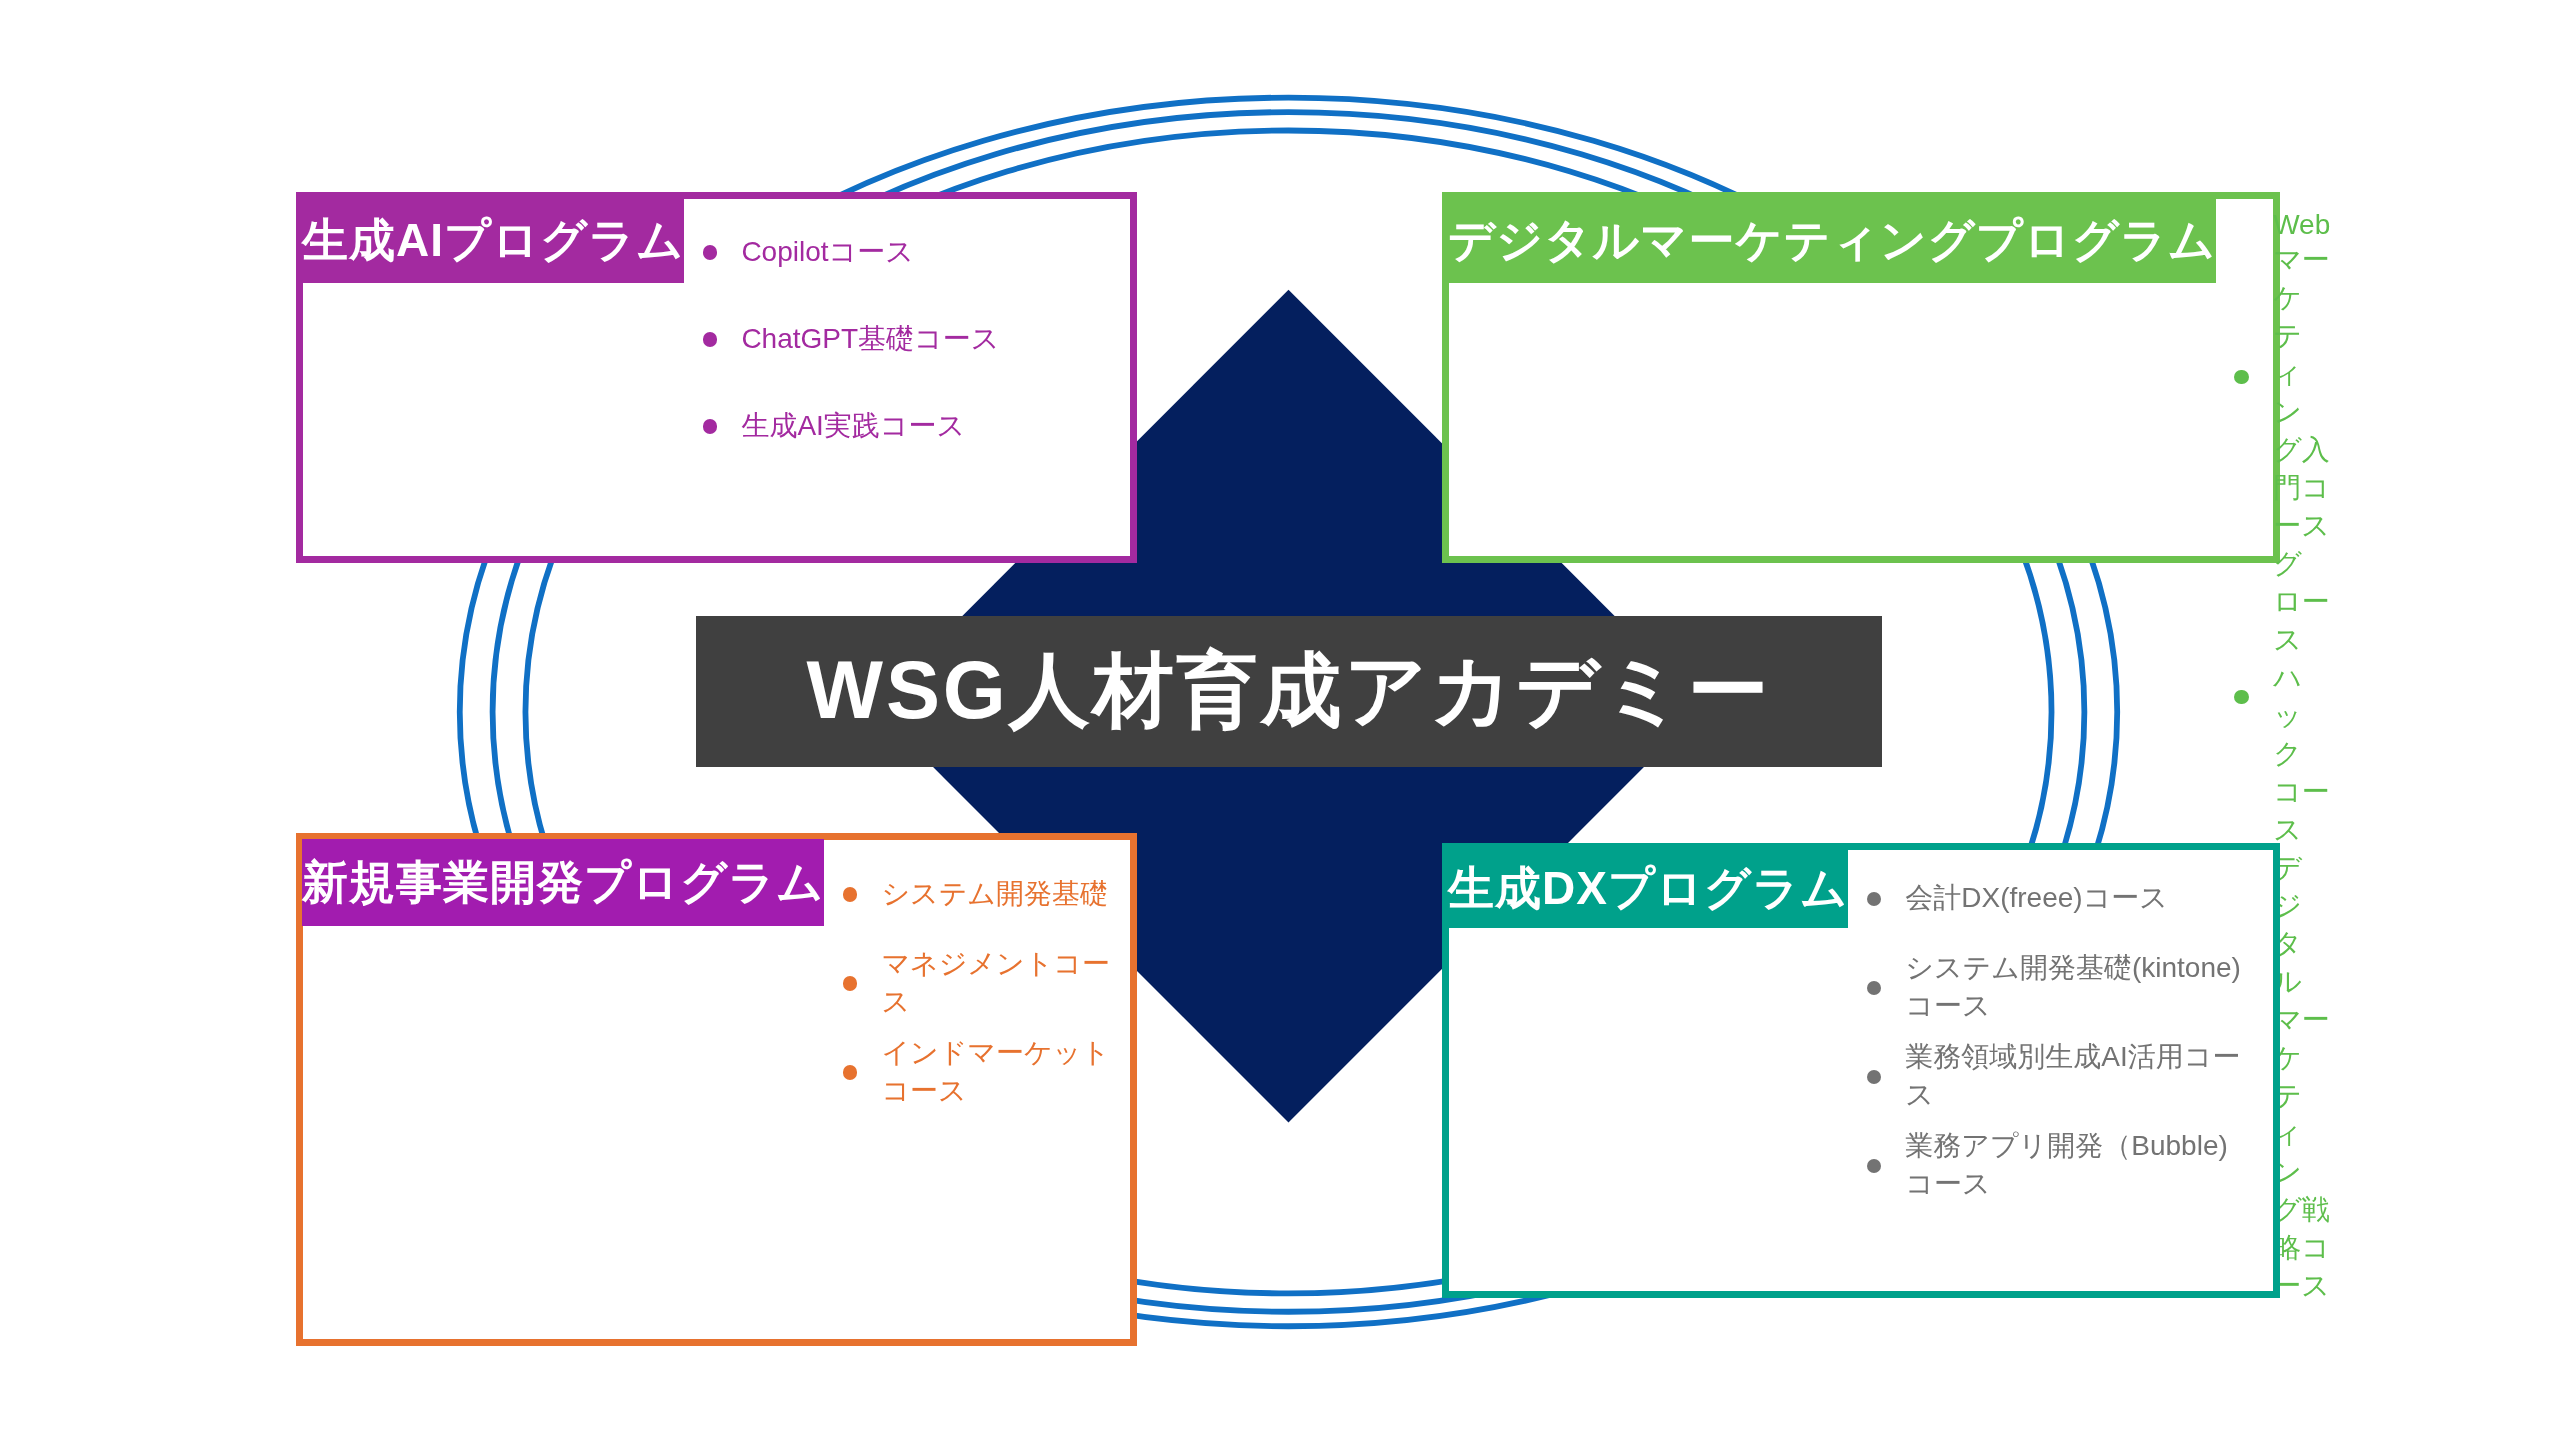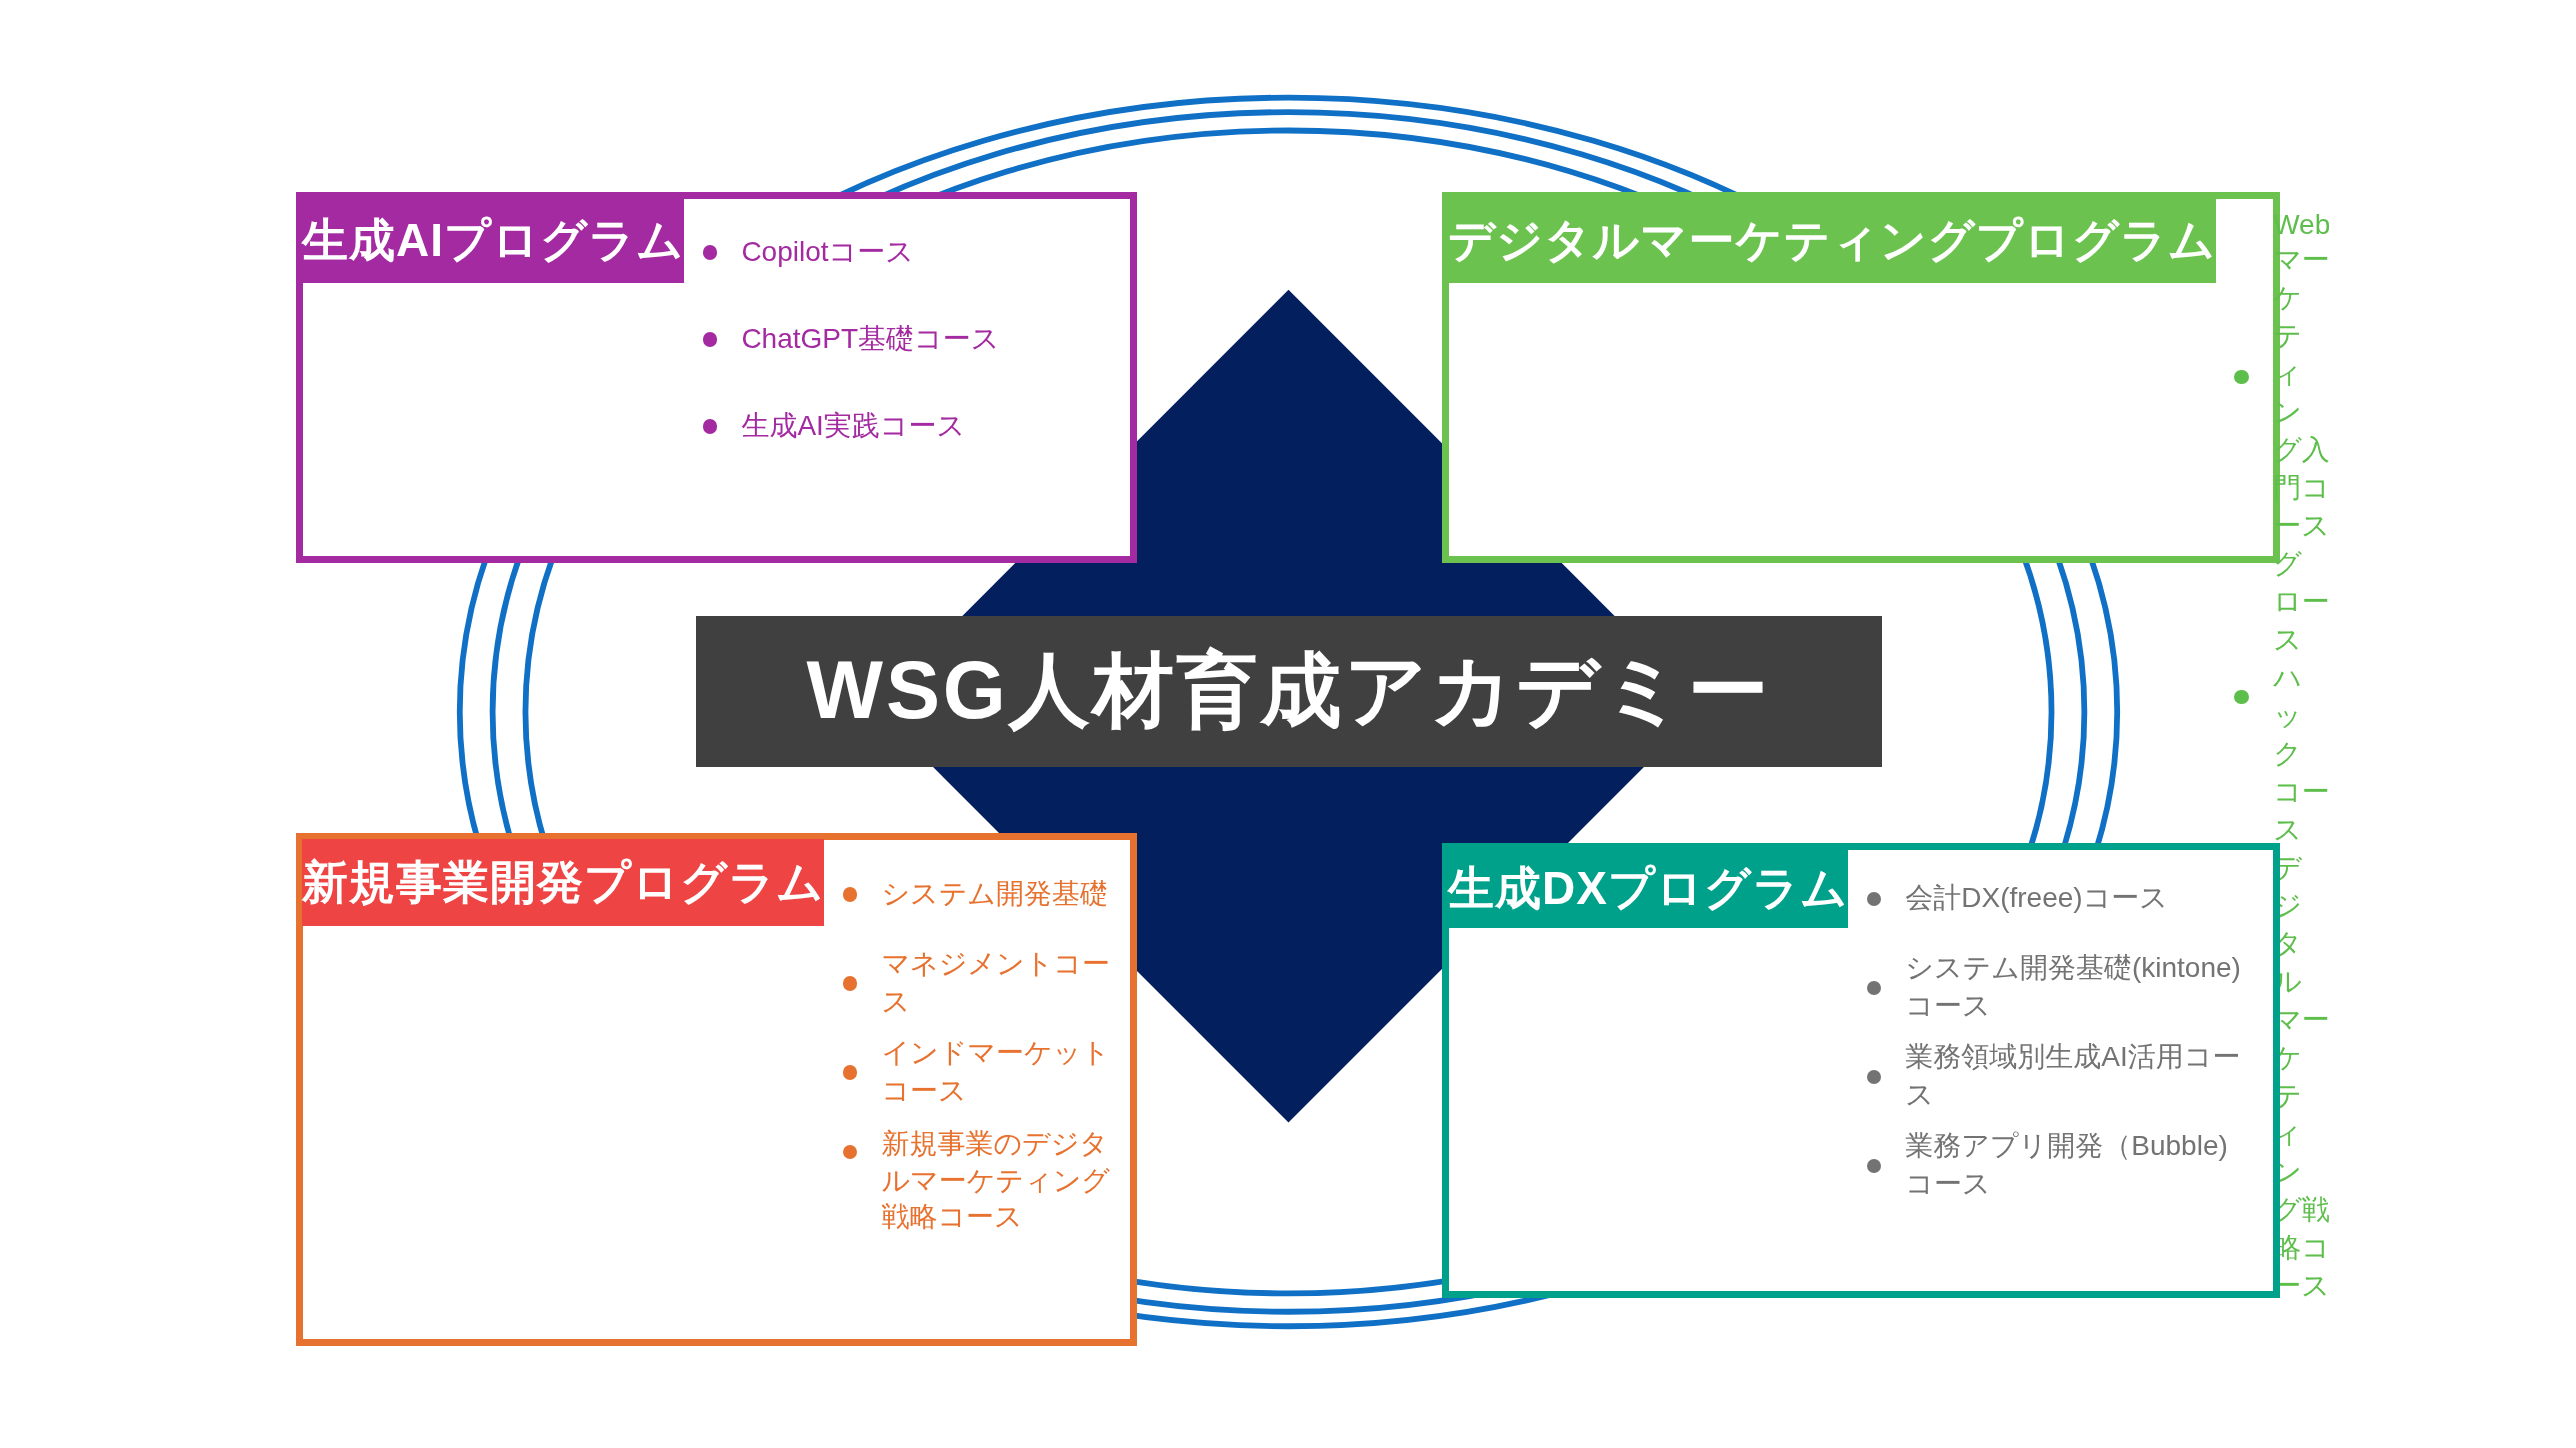--- a/index.html
+++ b/index.html
@@ -79,21 +79,21 @@
     left: 1442px; top: 192px; width: 838px; height: 371px;
     border: 7.7px solid #6CC24E;
   }
   #card-digital-marketing .program-header { background: #6CC24E; height: 85px; margin: -1px; }
   #card-digital-marketing .course-list { color: #5DBE4B; }
   
   #card-new-business {
     left: 296px; top: 833px; width: 841px; height: 513px;
     border: 7.7px solid #E7722F;
   }
-  #card-new-business .program-header { background: #ef4444; height: 87px; margin: -1px; }
+  #card-new-business .program-header { background: #a21caf; height: 87px; margin: -1px; }
   #card-new-business .course-list { color: #E7722F; }
   #card-new-business .course-item { min-height: 89px; }
   #card-new-business .course-item.two-line {
     align-items: flex-start;
     padding-top: 9.7px;
   }
   #card-new-business .course-item.two-line .bullet { top: 35px; }
   #card-new-business .course-item.two-line .course-label {
     display: inline-block;
     max-width: 657px;
@@ -180,24 +180,20 @@
         <span class="course-label">システム開発基礎</span>
       </li>
       <li class="course-item">
         <span class="bullet"></span>
         <span class="course-label">マネジメントコース</span>
       </li>
       <li class="course-item">
         <span class="bullet"></span>
         <span class="course-label">インドマーケットコース</span>
       </li>
-      <li class="course-item two-line">
-        <span class="bullet"></span>
-        <span class="course-label">新規事業のデジタルマーケティング戦略コース</span>
-      </li>
     </ul>
   </div>
 
   <div class="program-card" id="card-gen-dx">
     <div class="program-header">生成DXプログラム</div>
     <ul class="course-list">
       <li class="course-item">
         <span class="bullet"></span>
         <span class="course-label">会計DX(freee)コース</span>
       </li>

